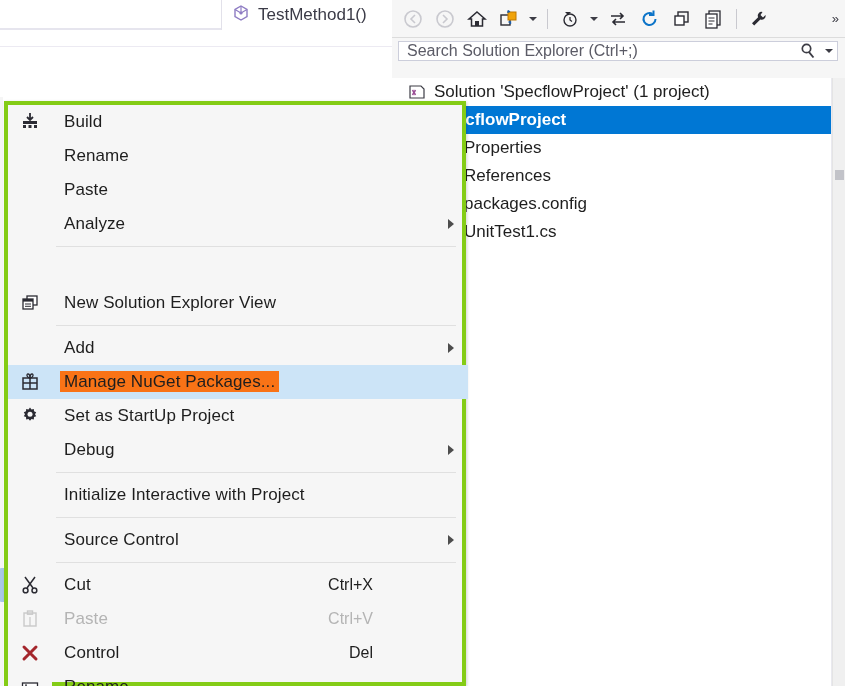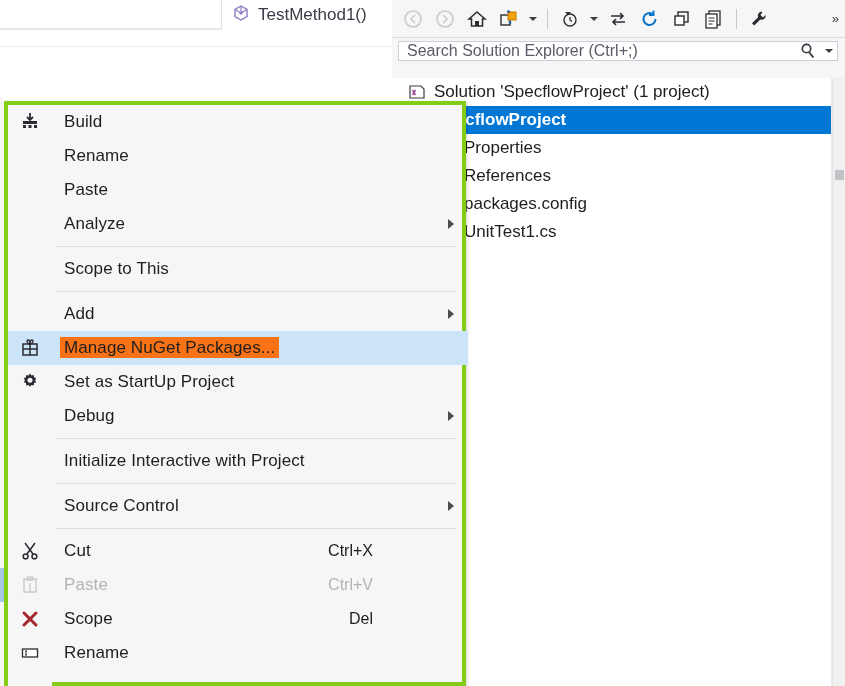--- a/index.html
+++ b/index.html
@@ -365,23 +365,33 @@
       <div class="mi">
         <span class="ic"></span>
         <span class="tx">Analyze</span>
         <span class="arw"></span>
       </div>
 
       <div class="sepline"></div>
 
       <div class="mi">
         <span class="ic"></span>
-        <span class="tx">Scope to This</span>
-      </div>
-
+      </div>
+
+      <div class="mi">
+        <span class="ic">
+          <svg width="20" height="20" viewBox="0 0 20 20">
+            <rect x="7" y="3" width="10" height="9" fill="#ffffff" stroke="#2b2b33" stroke-width="1.3"></rect>
+            <rect x="3" y="6" width="10" height="10" fill="#ffffff" stroke="#2b2b33" stroke-width="1.3"></rect>
+            <rect x="3" y="6" width="10" height="2.6" fill="#2b2b33"></rect>
+            <path d="M5 11 L11 11 M5 13.3 L11 13.3" stroke="#2b2b33" stroke-width="1"></path>
+          </svg>
+        </span>
+        <span class="tx">New Solution Explorer View</span>
+      </div>
 
       <div class="sepline"></div>
 
       <div class="mi">
         <span class="ic"></span>
         <span class="tx">Add</span>
         <span class="arw"></span>
       </div>
 
       <div class="mi sel">
@@ -453,21 +463,21 @@
         <span class="tx dis">Paste</span>
         <span class="sc dis">Ctrl+V</span>
       </div>
 
       <div class="mi">
         <span class="ic">
           <svg width="20" height="20" viewBox="0 0 20 20">
             <path d="M4 4 L16 16 M16 4 L4 16" stroke="#a4262c" stroke-width="3" stroke-linecap="round"></path>
           </svg>
         </span>
-        <span class="tx">Scope</span>
+        <span class="tx">Control</span>
         <span class="sc">Del</span>
       </div>
 
       <div class="mi">
         <span class="ic">
           <svg width="20" height="20" viewBox="0 0 20 20">
             <rect x="2.5" y="6" width="15" height="8" fill="#ffffff" stroke="#2b2b33" stroke-width="1.3"></rect>
             <path d="M6 8 L6 12 M5 8 L7 8 M5 12 L7 12" stroke="#2b2b33" stroke-width="1"></path>
           </svg>
         </span>

